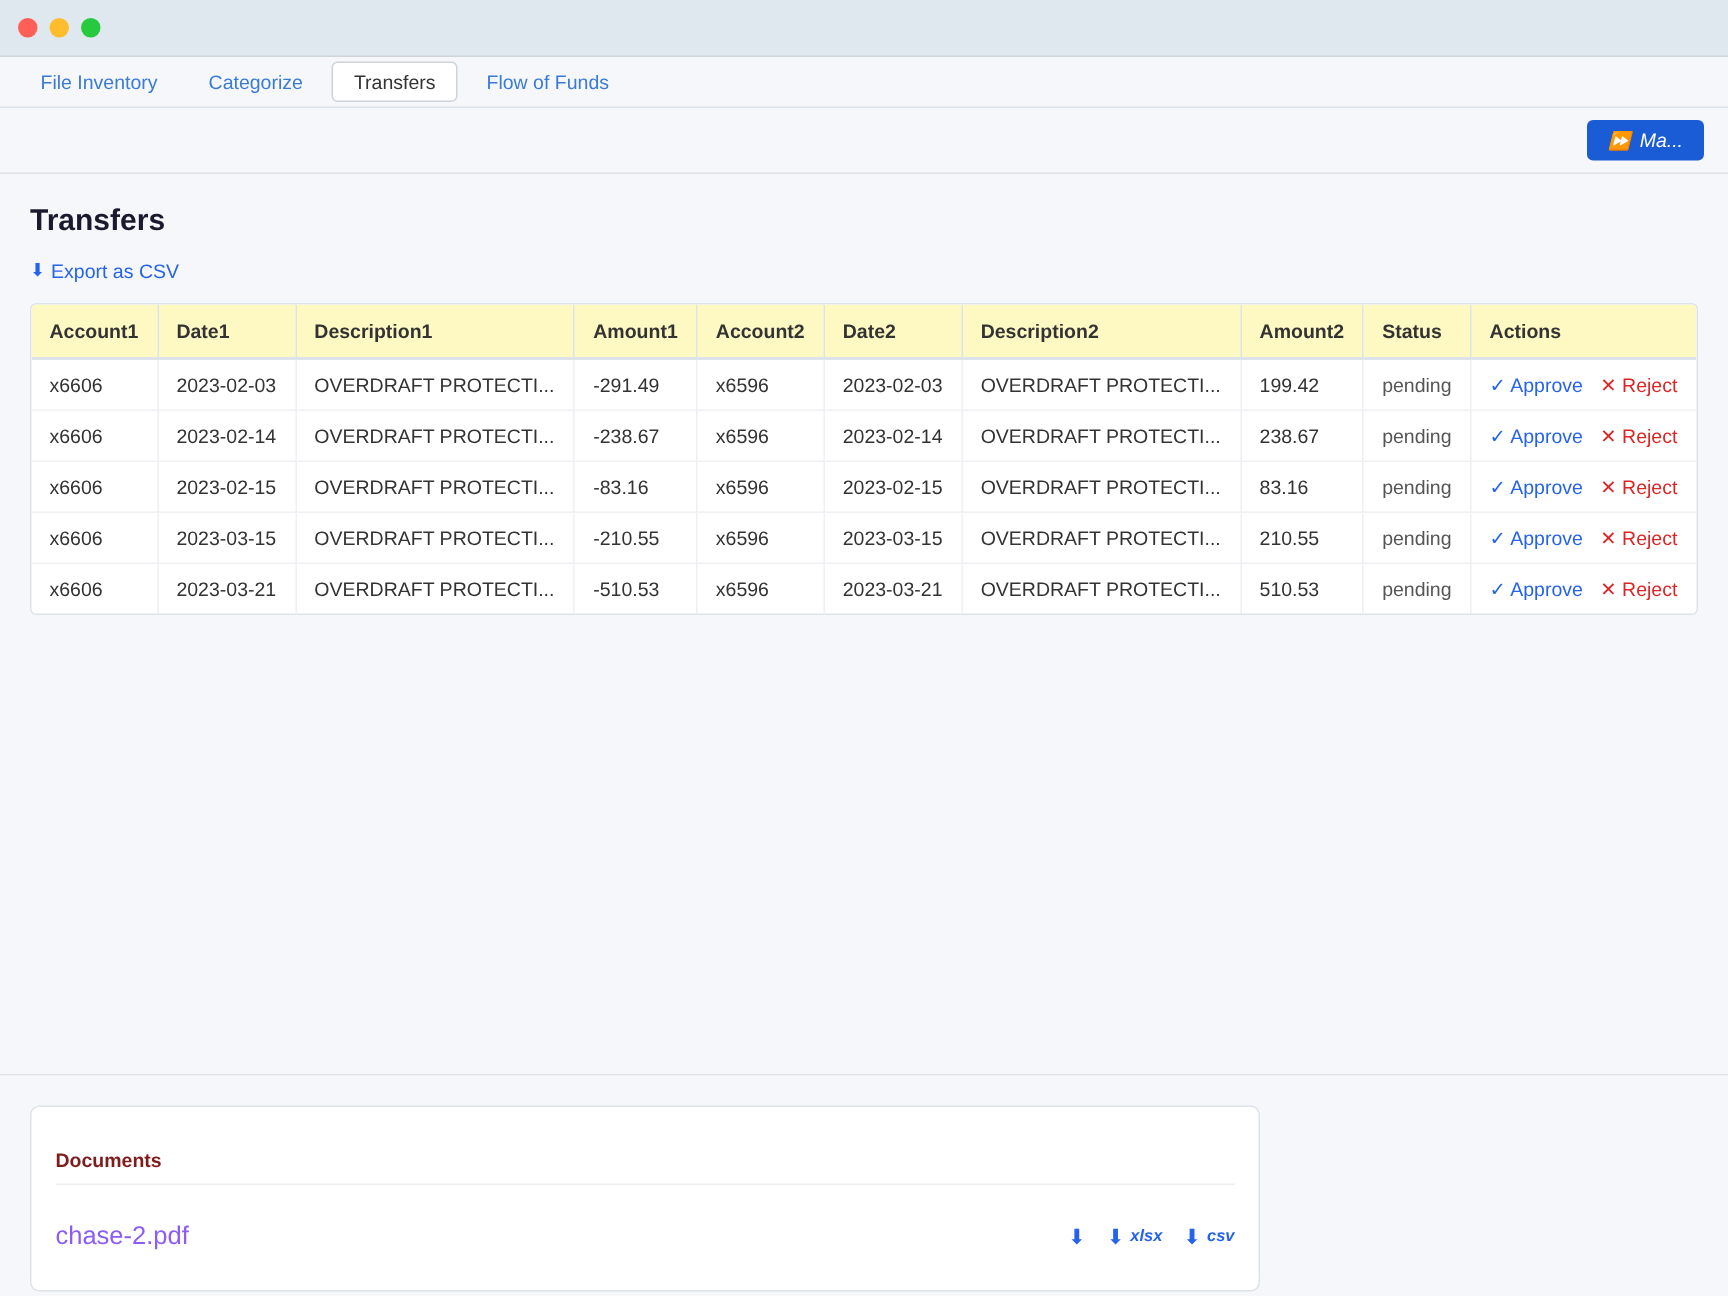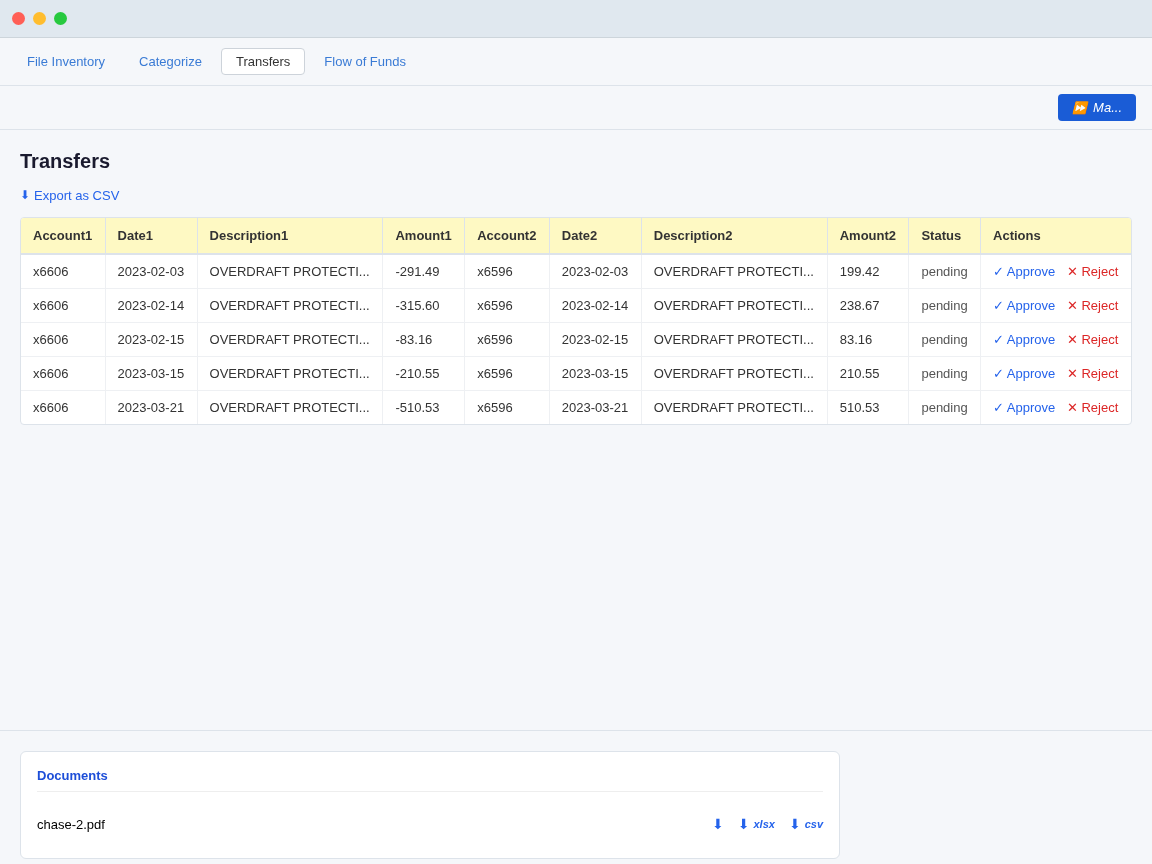--- a/index.html
+++ b/index.html
@@ -27,21 +27,21 @@
     .tl-yellow { background: #ffbd2e; }
     .tl-green { background: #27c93f; }
 
     
     .tabbar {
       background: #f5f7fa;
       border-bottom: 1px solid #dde3ea;
       display: flex;
       align-items: center;
       padding: 0 12px;
-      height: 48px;
+      height: 34px;
       gap: 4px;
     }
     .tab {
       padding: 5px 14px;
       font-size: 13px;
       color: #3a7bd5;
       border: 1px solid transparent;
       border-radius: 4px;
       cursor: pointer;
       background: transparent;
@@ -183,36 +183,37 @@
     .documents-card {
       background: #fff;
       border: 1px solid #dde3ea;
       border-radius: 6px;
       padding: 16px;
       max-width: 820px;
     }
     .documents-title {
       font-size: 13px;
       font-weight: 600;
-      color: #1d4ed8;
+      color: #7f1d1d;
       margin-bottom: 14px;
       border-bottom: 1px solid #eee;
       padding-bottom: 8px;
+      margin-top: 12px;
     }
 
     .doc-row {
       display: flex;
       align-items: center;
       padding: 10px 0;
       border-bottom: 1px solid #f0f0f0;
     }
     .doc-row:last-child { border-bottom: none; }
     .doc-name {
-      color: #000000;
-      font-size: 13px;
+      color: #8b5cf6;
+      font-size: 17px;
       min-width: 160px;
       cursor: pointer;
     }
     .doc-actions {
       display: flex;
       align-items: center;
       gap: 14px;
       margin-left: auto;
     }
     .doc-download-btn {
@@ -292,21 +293,21 @@
     <td><span class="status-pending">pending</span></td>
     <td>
       <a class="action-approve">Approve</a>
       <a class="action-reject">Reject</a>
     </td>
   </tr>
           <tr>
     <td>x6606</td>
     <td>2023-02-14</td>
     <td>OVERDRAFT PROTECTI...</td>
-    <td>-315.60</td>
+    <td>-238.67</td>
     <td>x6596</td>
     <td>2023-02-14</td>
     <td>OVERDRAFT PROTECTI...</td>
     <td>238.67</td>
     <td><span class="status-pending">pending</span></td>
     <td>
       <a class="action-approve">Approve</a>
       <a class="action-reject">Reject</a>
     </td>
   </tr>

